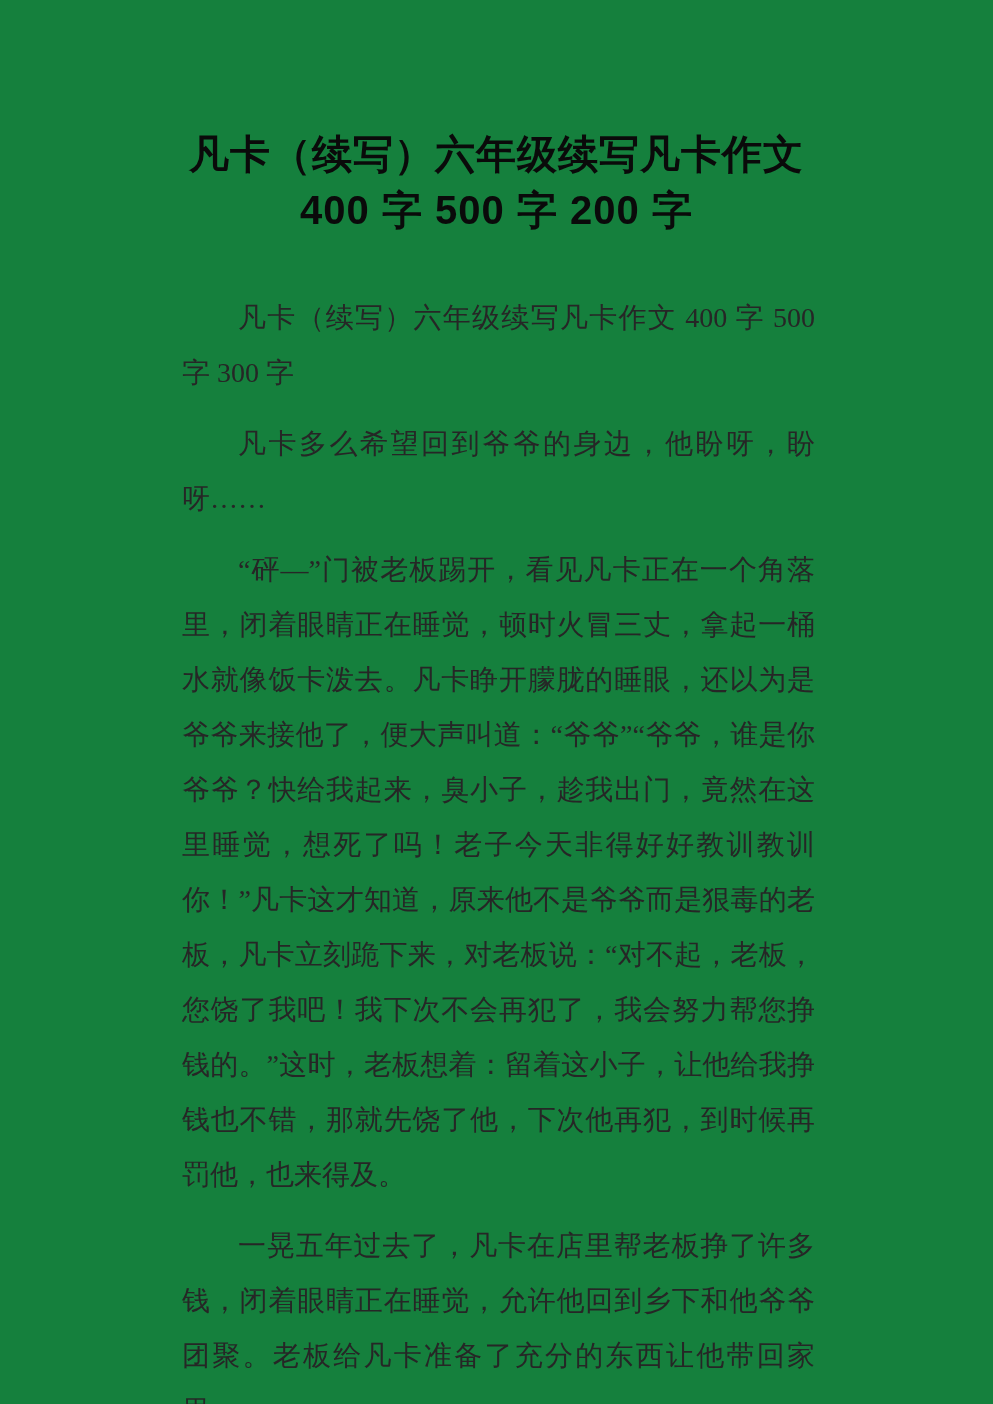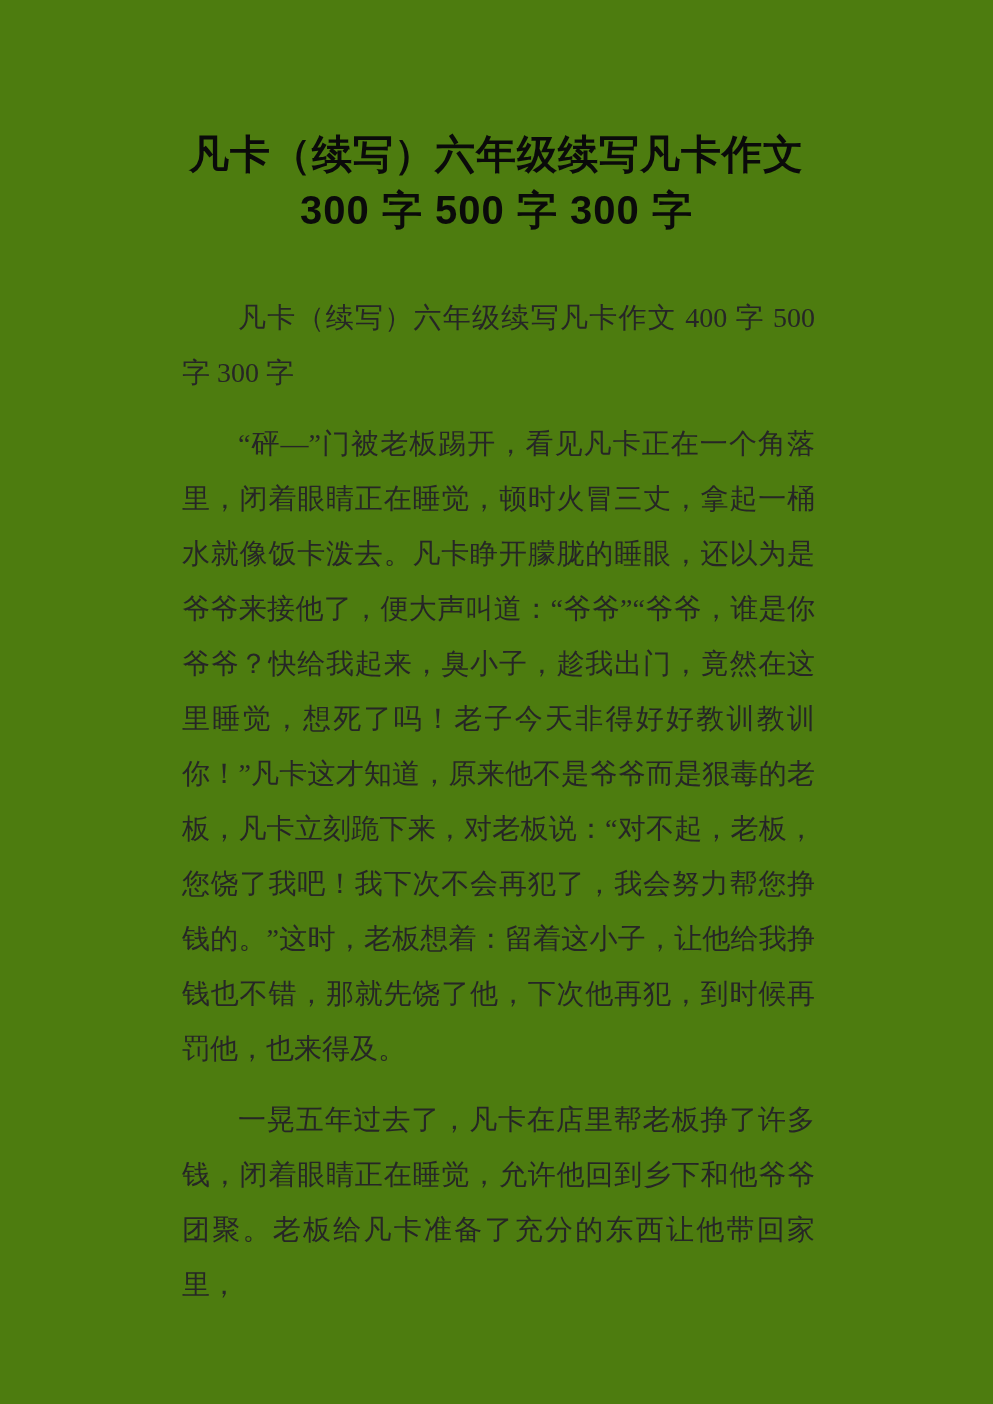--- a/index.html
+++ b/index.html
@@ -4,21 +4,21 @@
 <style>
   html, body {
     margin: 0;
     padding: 0;
     background: #ffffff;
   }
   .page {
     position: relative;
     width: 993px;
     height: 1404px;
-    background: #4d7c0f;
+    background: #15803d;
     overflow: hidden;
     box-sizing: border-box;
   }
   .doc-title {
     margin: 126px 80px 0 80px;
     text-align: center;
     font-family: "Liberation Sans", "DejaVu Sans", sans-serif;
     font-weight: 700;
     font-size: 40px;
     line-height: 56px;
@@ -44,20 +44,21 @@
     text-indent: 2em;
     word-break: break-all;
   }
 </style>
 </head>
 <body>
 
 <div class="page">
   <h1 class="doc-title">
     <span class="title-line">凡卡（续写）六年级续写凡卡作文</span>
-    <span class="title-line">300 字 500 字 300 字</span>
+    <span class="title-line">400 字 500 字 200 字</span>
   </h1>
   <div class="doc-body">
       <p class="para">凡卡（续写）六年级续写凡卡作文 400 字 500 字 300 字</p>
+      <p class="para">凡卡多么希望回到爷爷的身边，他盼呀，盼呀……</p>
       <p class="para">“砰—”门被老板踢开，看见凡卡正在一个角落里，闭着眼睛正在睡觉，顿时火冒三丈，拿起一桶水就像饭卡泼去。凡卡睁开朦胧的睡眼，还以为是爷爷来接他了，便大声叫道：“爷爷”“爷爷，谁是你爷爷？快给我起来，臭小子，趁我出门，竟然在这里睡觉，想死了吗！老子今天非得好好教训教训你！”凡卡这才知道，原来他不是爷爷而是狠毒的老板，凡卡立刻跪下来，对老板说：“对不起，老板，您饶了我吧！我下次不会再犯了，我会努力帮您挣钱的。”这时，老板想着：留着这小子，让他给我挣钱也不错，那就先饶了他，下次他再犯，到时候再罚他，也来得及。</p>
       <p class="para">一晃五年过去了，凡卡在店里帮老板挣了许多钱，闭着眼睛正在睡觉，允许他回到乡下和他爷爷团聚。老板给凡卡准备了充分的东西让他带回家里，</p>
     </div>
 </div>
 
 </body></html>

